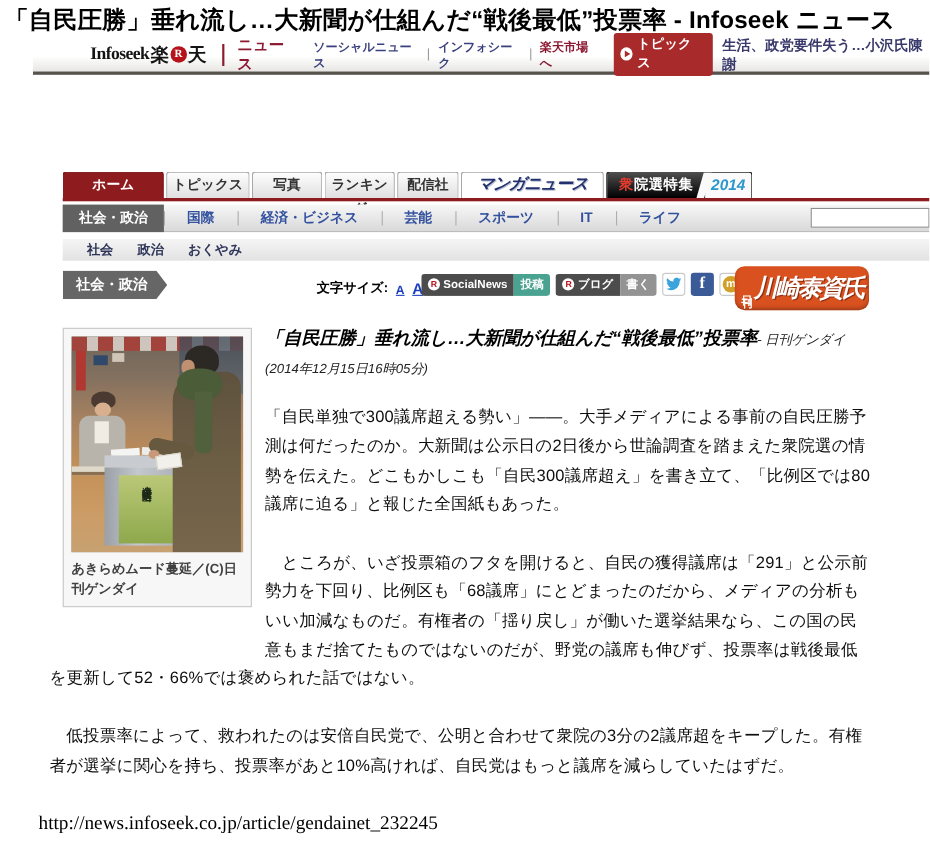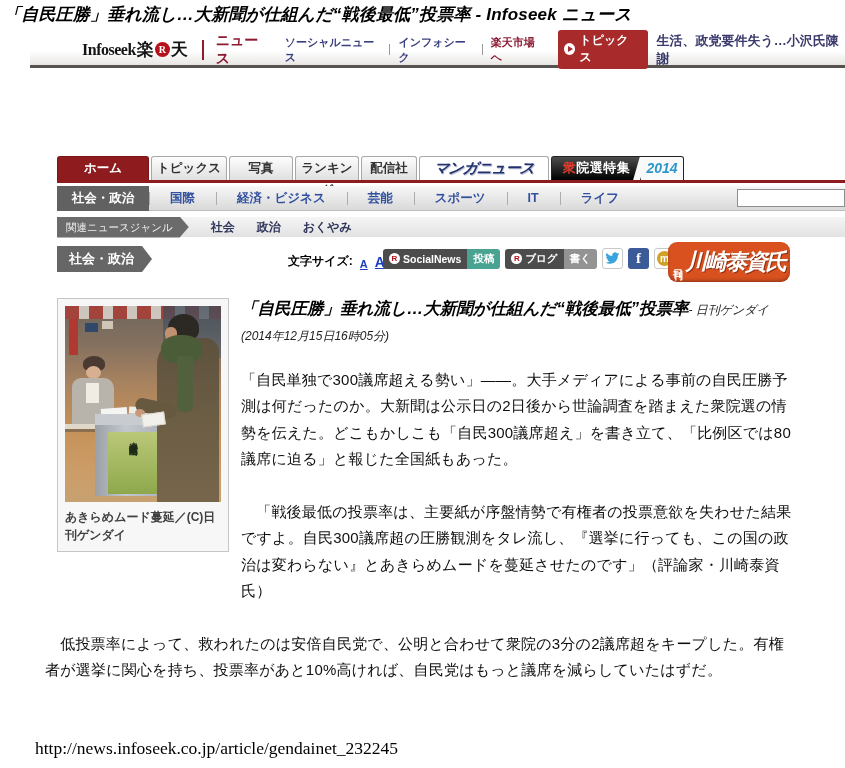--- a/index.html
+++ b/index.html
@@ -5,21 +5,21 @@
 <style>
   * { box-sizing: border-box; }
   html,body { margin:0; padding:0; }
   body {
     width:845px; height:768px; position:relative; overflow:hidden;
     background:#ffffff; font-family:"Liberation Sans", sans-serif; color:#111;
   }
   [data-bind]:empty::before { content:""; }
 
   
-  .browser-title { position:absolute; left:4px; top:3px; font-size:17px; font-weight:bold; color:#000; letter-spacing:0.2px;font-style:italic; }
+  .browser-title { position:absolute; left:4px; top:3px; font-size:22px; font-weight:bold; color:#000; letter-spacing:0.2px; }
 
   
   .site-header {
     position:absolute; left:30px; right:0; top:34px; height:34px;
     background:linear-gradient(#ffffff 55%, #e7e6e3 100%);
     border-bottom:3px solid #56534f;
     display:flex; align-items:center; padding-left:52px;
   }
   .infoseek-logo { display:flex; align-items:center; gap:1px; cursor:pointer; }
   .infoseek-word { font-family:"Liberation Serif", serif; font-weight:bold; font-size:16px; color:#141414; letter-spacing:-0.5px; }
@@ -197,21 +197,20 @@
   <span class="cat-item" data-bind="categories.items.0">国際</span>
   <span class="cat-item" data-bind="categories.items.1">経済・ビジネス</span>
   <span class="cat-item" data-bind="categories.items.2">芸能</span>
   <span class="cat-item" data-bind="categories.items.3">スポーツ</span>
   <span class="cat-item" data-bind="categories.items.4">IT</span>
   <span class="cat-item" data-bind="categories.items.5">ライフ</span>
   <input class="search-input" type="text" value="" style="">
 </div>
 
 <div class="genre-bar">
-  <span class="genre-label" data-bind="genre_bar.label">関連ニュースジャンル</span>
   <span class="genre-link" data-bind="genre_bar.links.0">社会</span>
   <span class="genre-link" data-bind="genre_bar.links.1">政治</span>
   <span class="genre-link" data-bind="genre_bar.links.2">おくやみ</span>
 </div>
 
 <div class="section-label" data-bind="section.label">社会・政治</div>
 
 <div class="fontsize-group">
   <span class="fs-label" data-bind="section.font_size_label">文字サイズ:</span>
   <span class="fs-a fs-s" data-bind="section.font_sizes.0">A</span>
@@ -287,18 +286,18 @@
       <div class="ph ph-arm"></div>
       <div class="ph ph-hand"></div>
       <div class="ph ph-envelope"></div>
     </div>
     <div class="image-caption" data-bind="article.image_caption">あきらめムード蔓延／(C)日刊ゲンダイ</div>
   </div>
 
   <h1 class="article-title"><span data-bind="article.title">「自民圧勝」垂れ流し…大新聞が仕組んだ“戦後最低”投票率</span><span class="source-date" data-bind="article.source_date">- 日刊ゲンダイ(2014年12月15日16時05分)</span></h1>
 
   <p class="article-p" data-bind="article.paragraphs.0">「自民単独で300議席超える勢い」――。大手メディアによる事前の自民圧勝予測は何だったのか。大新聞は公示日の2日後から世論調査を踏まえた衆院選の情勢を伝えた。どこもかしこも「自民300議席超え」を書き立て、「比例区では80議席に迫る」と報じた全国紙もあった。</p>
-  <p class="article-p" data-bind="article.paragraphs.2">　「戦後最低の投票率は、主要紙が序盤情勢で有権者の投票意欲を失わせた結果ですよ。自民300議席超の圧勝観測をタレ流し、『選挙に行っても、この国の政治は変わらない』とあきらめムードを蔓延させたのです」（評論家・川崎泰資氏）</p>
+  <p class="article-p" data-bind="article.paragraphs.1">　ところが、いざ投票箱のフタを開けると、自民の獲得議席は「291」と公示前勢力を下回り、比例区も「68議席」にとどまったのだから、メディアの分析もいい加減なものだ。有権者の「揺り戻し」が働いた選挙結果なら、この国の民意もまだ捨てたものではないのだが、野党の議席も伸びず、投票率は戦後最低を更新して52・66%では褒められた話ではない。</p>
   <p class="article-p" data-bind="article.paragraphs.3">　低投票率によって、救われたのは安倍自民党で、公明と合わせて衆院の3分の2議席超をキープした。有権者が選挙に関心を持ち、投票率があと10%高ければ、自民党はもっと議席を減らしていたはずだ。</p>
 
 </div>
 
 <div class="footer-url" data-bind="footer_url">http://news.infoseek.co.jp/article/gendainet_232245</div>
 
 </body></html>

